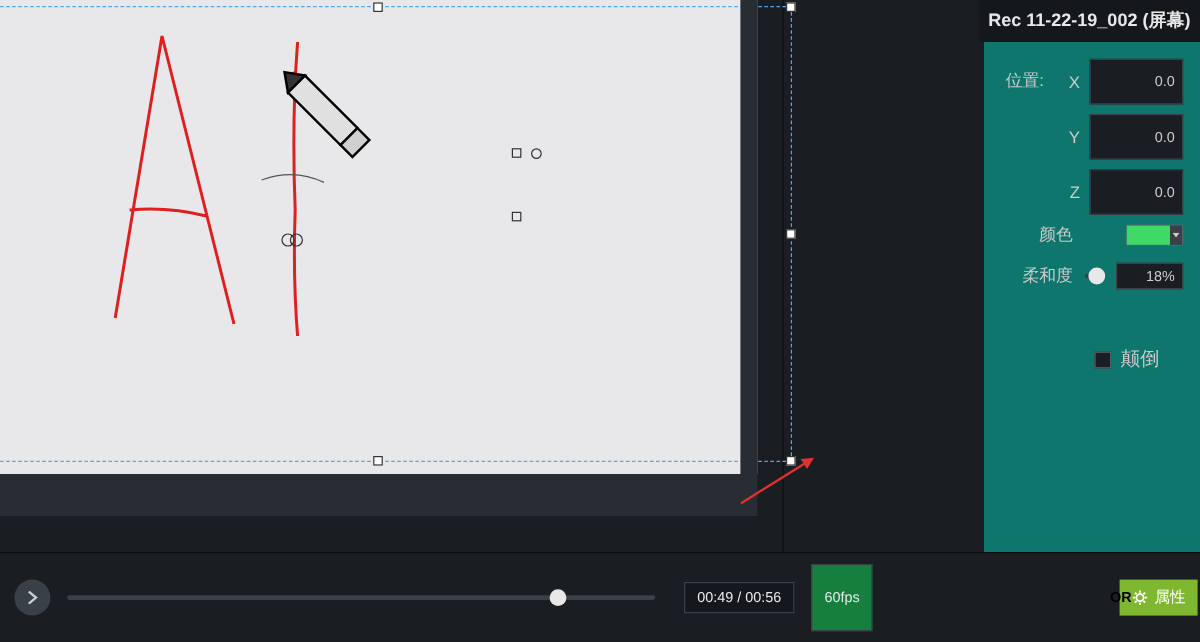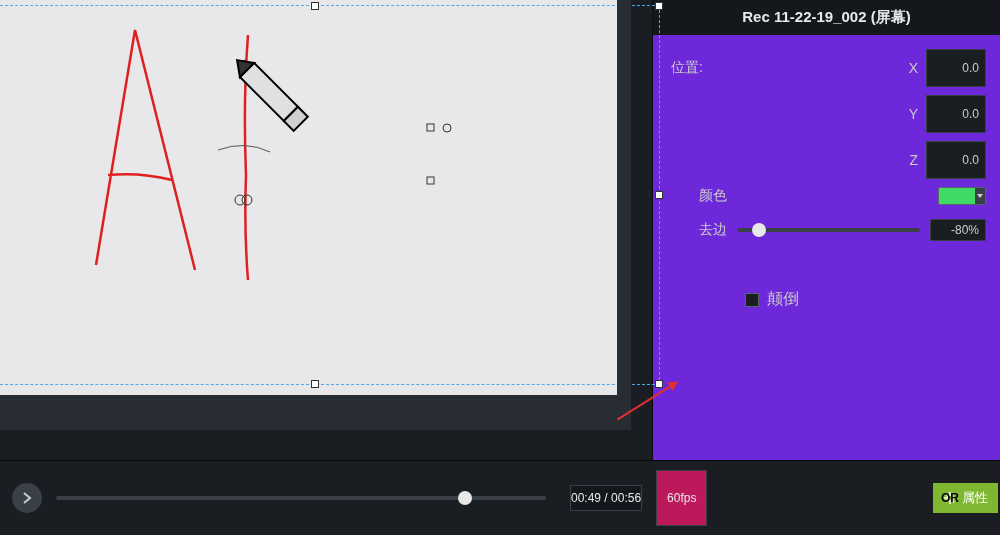--- a/index.html
+++ b/index.html
@@ -6,50 +6,50 @@
 body { font-family: Arial, sans-serif; background: #1a1e23; width: 1000px; height: 535px; overflow: hidden; color: #ccc; }
 .container { display: flex; width: 1000px; height: 535px; }
 .canvas-area { width: 652px; height: 460px; background: #1a1e23; position: relative; }
 .canvas-wrapper { position: absolute; top: 0; left: 0; width: 631px; height: 430px; background: #282d33; display: flex; align-items: center; justify-content: center; }
 .canvas { position: absolute; top: 0; left: 0; width: 631px; height: 395px; background: #e8e8ea; }
 .selbox { position: absolute; border: 1px dashed #4fa8e8; }
 .handle { position: absolute; width: 8px; height: 8px; background: #fff; border: 1px solid #333; } .handle.tr { right: -4px; top: -4px; } .handle.br { right: -4px; bottom: -4px; }
 .handle.tc { left: 50%; margin-left: -4px; top: -4px; } .handle.bc { left: 50%; margin-left: -4px; bottom: -4px; } .handle.mr { right: -4px; top: 50%; margin-top: -4px; }
 .drawing { position: absolute; top: 0; left: 0; }
 .scrollbar-v { position: absolute; top: 0; right: 0; width: 14px; height: 430px; background: #282d33; }
-.right-panel { flex: 1; background: #1a1e23; border-left: 1px solid #0a0c0e; display: flex; flex-direction: column; }
+.right-panel { flex: 1; background: #1a1e23; border-left: 1px solid #0a0c0e; display: flex; flex-direction: column; align-items: flex-end; }
 .panel-title { background: #14181c; color: #e8e8e8; font-size: 15px; font-weight: bold; text-align: center; padding: 8px; }
-.panel-body { flex: 1; background: #6d28d9; padding: 14px 14px 0 14px; }
+.panel-body { flex: 1; background: #0f766e; padding: 14px 14px 0 14px; }
 .pos-row { display: flex; align-items: center; margin-bottom: 8px; gap: 8px; }
 .pos-label { width: 36px; text-align: right; color: #ccc; font-size: 14px; }
 .pos-spacer { flex: 1; }
 .axis-label { color: #ccc; font-size: 14px; width: 14px; text-align: right; }
-.num-input { width: 60px; background: #1a1e23; border: 1px solid #3a4048; color: #ccc; font-size: 12px; padding: 11px 6px; text-align: right; }
+.num-input { width: 78px; background: #1a1e23; border: 1px solid #3a4048; color: #ccc; font-size: 12px; padding: 11px 6px; text-align: right; }
 .section-header { display: flex; align-items: center; justify-content: center; margin: 16px 0 12px 0; position: relative; }
 .section-title { color: #e8e8e8; font-size: 16px; }
 .reset-icon { position: absolute; right: 0; cursor: pointer; }
 .prop-row { display: flex; align-items: center; margin-bottom: 14px; gap: 10px; }
 .prop-label { width: 60px; text-align: right; color: #ccc; font-size: 14px; }
 .slider { flex: 1; position: relative; height: 16px; display: flex; align-items: center; }
 .slider-track { width: 100%; height: 4px; background: #3a4048; border-radius: 2px; }
 .slider-thumb { position: absolute; width: 14px; height: 14px; border-radius: 50%; background: #e8e8e8; top: 1px; cursor: pointer; }
 .val-box { width: 56px; background: #1a1e23; border: 1px solid #3a4048; color: #ccc; font-size: 12px; padding: 3px 6px; text-align: right; }
 .color-swatch { width: 48px; height: 18px; border: 1px solid #5a626c; border-radius: 2px; display: flex; cursor: pointer; }
 .swatch-main { flex: 1; background: #3fd968; }
 .swatch-dd { width: 10px; background: #3a4048; display: flex; align-items: center; justify-content: center; }
 .checkbox-row { display: flex; align-items: center; gap: 8px; padding-left: 78px; margin-top: 48px; }
 .checkbox { width: 14px; height: 14px; border: 1px solid #5a626c; background: #1a1e23; cursor: pointer; }
 .timeline { position: absolute; bottom: 0; left: 0; width: 1000px; height: 75px; background: #1a1e23; border-top: 1px solid #0a0c0e; display: flex; align-items: center; padding: 0 12px; gap: 14px; }
 .play-btn { width: 30px; height: 30px; border-radius: 50%; background: #3a4048; display: flex; align-items: center; justify-content: center; cursor: pointer; }
 .tl-track { flex: 1; max-width: 490px; height: 4px; background: #3a4048; border-radius: 2px; position: relative; margin-right: 10px; }
 .tl-thumb { position: absolute; width: 14px; height: 14px; border-radius: 50%; background: #e8e8e8; top: -5px; cursor: pointer; }
-.time-box { background: #14181c; border: 1px solid #3a4048; color: #e8e8e8; font-size: 12px; padding: 5px 0; }
-.fps-box { background: #be185d; border: 1px solid #3a4048; color: #e8e8e8; font-size: 12px; padding: 20px 10px; }
+.time-box { background: #14181c; border: 1px solid #3a4048; color: #e8e8e8; font-size: 12px; padding: 5px 10px; }
+.fps-box { background: #15803d; border: 1px solid #3a4048; color: #e8e8e8; font-size: 12px; padding: 20px 10px; }
 .prop-btn { position: absolute; right: 2px; bottom: 22px; background: #7fb830; color: #fff; font-size: 13px; padding: 6px 10px; display: flex; align-items: center; gap: 5px; cursor: pointer; border: none; }
-.prop-btn .edge { position: absolute; left: -8px; top: 50%; transform: translateY(-50%); color: #000; font-weight: bold; font-size: 12px; margin-left: 16px; }
+.prop-btn .edge { position: absolute; left: -8px; top: 50%; transform: translateY(-50%); color: #000; font-weight: bold; font-size: 12px; }
 .arrow { position: absolute; width: 70px; height: 2px; background: #e03030; transform: rotate(-32deg); }
 .arrow::after { content: ''; position: absolute; right: -2px; top: -4px; border-left: 10px solid #e03030; border-top: 5px solid transparent; border-bottom: 5px solid transparent; }
 </style>
 </head>
 <body>
 
 <div class="container">
   <div class="canvas-area">
     <div class="canvas-wrapper">
       <div class="canvas">
@@ -109,30 +109,30 @@
           <div class="swatch-main"></div>
           <div class="swatch-dd">
             <svg width="6" height="4">
                 <path d="M0 0 L6 0 L3 4 Z" fill="#ccc"></path>
               </svg>
           </div>
         </div>
       </div>
 
 
+      <div class="prop-row">
+        <span class="prop-label">柔和度</span>
+        <div class="slider">
+          <div class="slider-track"></div>
+          <div class="slider-thumb" style="left:18%"></div>
+        </div>
+        <input class="val-box" value="18%" style="">
+      </div>
 
 
-      <div class="prop-row">
-        <span class="prop-label">去边</span>
-        <div class="slider">
-          <div class="slider-track"></div>
-          <div class="slider-thumb" style="left:8%"></div>
-        </div>
-        <input class="val-box" value="-80%" style="">
-      </div>
 
       <div class="checkbox-row">
         <div class="checkbox"></div>
         <span>颠倒</span>
       </div>
     </div>
   </div>
 </div>
 
 <div class="timeline">

